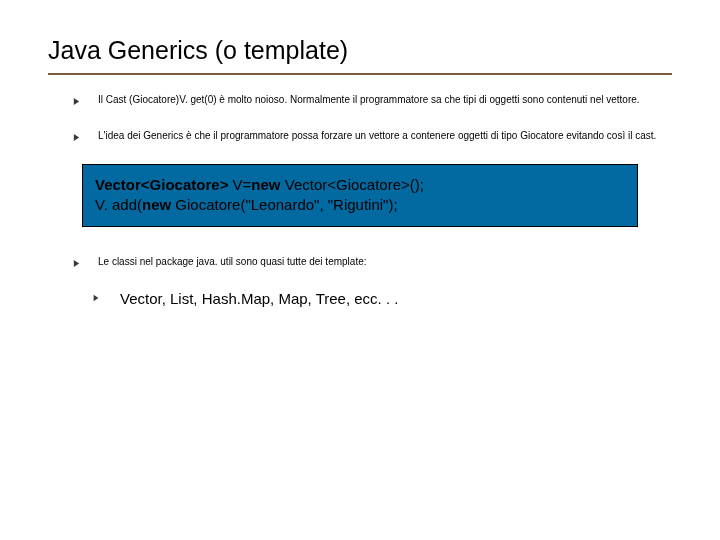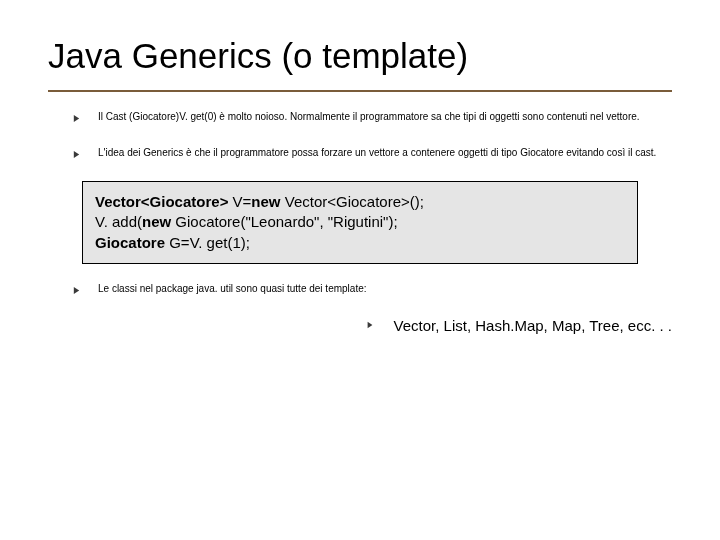--- a/index.html
+++ b/index.html
@@ -6,23 +6,23 @@
   body {
     width: 720px;
     height: 540px;
     background: #fff;
     font-family: Arial, Helvetica, sans-serif;
     color: #000;
     padding: 36px 48px;
     position: relative;
   }
   .title {
-    font-size: 35px;
+    font-size: 25px;
     font-weight: 400;
-    margin-bottom: 14px;
+    margin-bottom: 8px;
   }
   .rule {
     border: none;
     border-top: 2px solid #7a5c3a;
     margin-bottom: 18px;
   }
   .bullet-item {
     display: flex;
     align-items: flex-start;
     margin-left: 24px;
@@ -36,27 +36,26 @@
     margin-top: 4px;
     margin-right: 12px;
   }
   .bullet-text { flex: 1 1 auto; }
   .sub-item {
     display: flex;
     align-items: flex-start;
     margin-left: 44px;
     margin-top: 18px;
     font-size: 15px;
-    justify-content: flex-end;
   }
   .sub-item .bullet-icon { margin-right: 14px; }
   .code-box {
-    margin: 6px 34px 18px 34px;
+    margin: 6px 34px 28px 34px;
     border: 1px solid #000;
-    background: #e5e5e5;
+    background: #0369a1;
     padding: 10px 12px;
     font-size: 15px;
     line-height: 1.35;
     font-family: Arial, Helvetica, sans-serif;
   }
   .code-box .line { white-space: pre-wrap; }
   .code-box b { font-weight: bold; }
   svg.chev { display: block; }
 </style>
 </head>
@@ -79,21 +78,20 @@
     <svg class="chev" viewBox="0 0 10 10" width="9" height="9">
         <polygon points="2,1 8,5 2,9" fill="#3a3a3a"></polygon>
       </svg>
   </span>
   <span class="bullet-text">L'idea dei Generics è che il programmatore possa forzare un vettore a contenere oggetti di tipo Giocatore evitando così il cast.</span>
 </div>
 
 <div class="code-box">
   <div class="line"><b>Vector&lt;Giocatore&gt;</b><span> V=</span><b>new</b><span> Vector&lt;Giocatore&gt;();</span></div>
   <div class="line"><span>V. add(</span><b>new</b><span> Giocatore("Leonardo", "Rigutini");</span></div>
-  <div class="line"><b>Giocatore</b><span> G=V. get(1);</span></div>
 </div>
 
 <div class="bullet-item" style="">
   <span class="bullet-icon">
     <svg class="chev" viewBox="0 0 10 10" width="9" height="9">
         <polygon points="2,1 8,5 2,9" fill="#3a3a3a"></polygon>
       </svg>
   </span>
   <span class="bullet-text">Le classi nel package java. util sono quasi tutte dei template:</span>
 </div>

